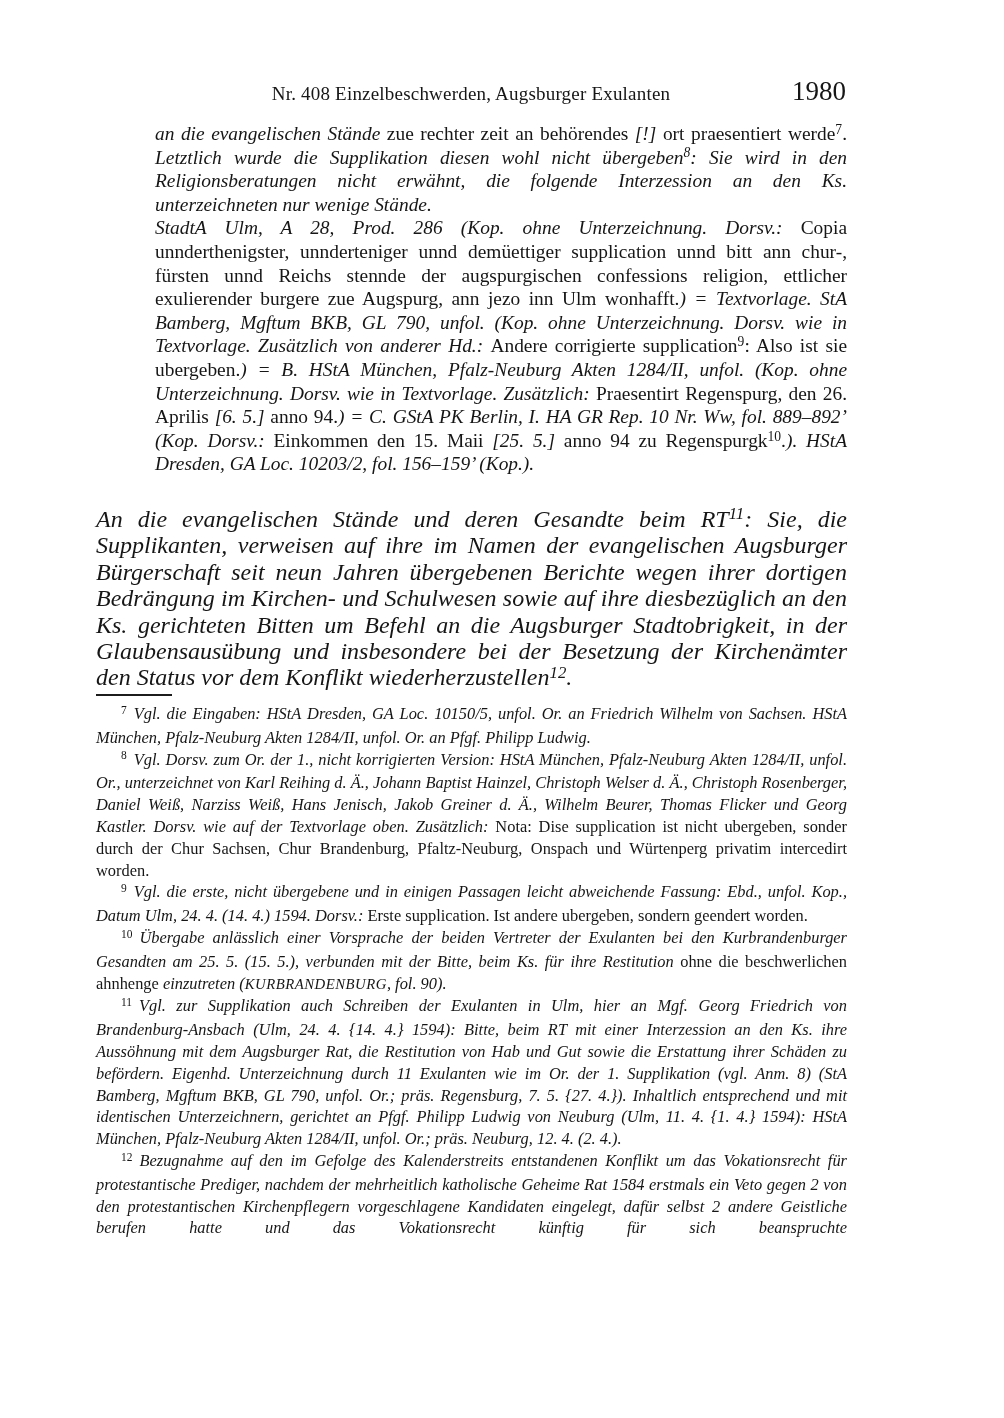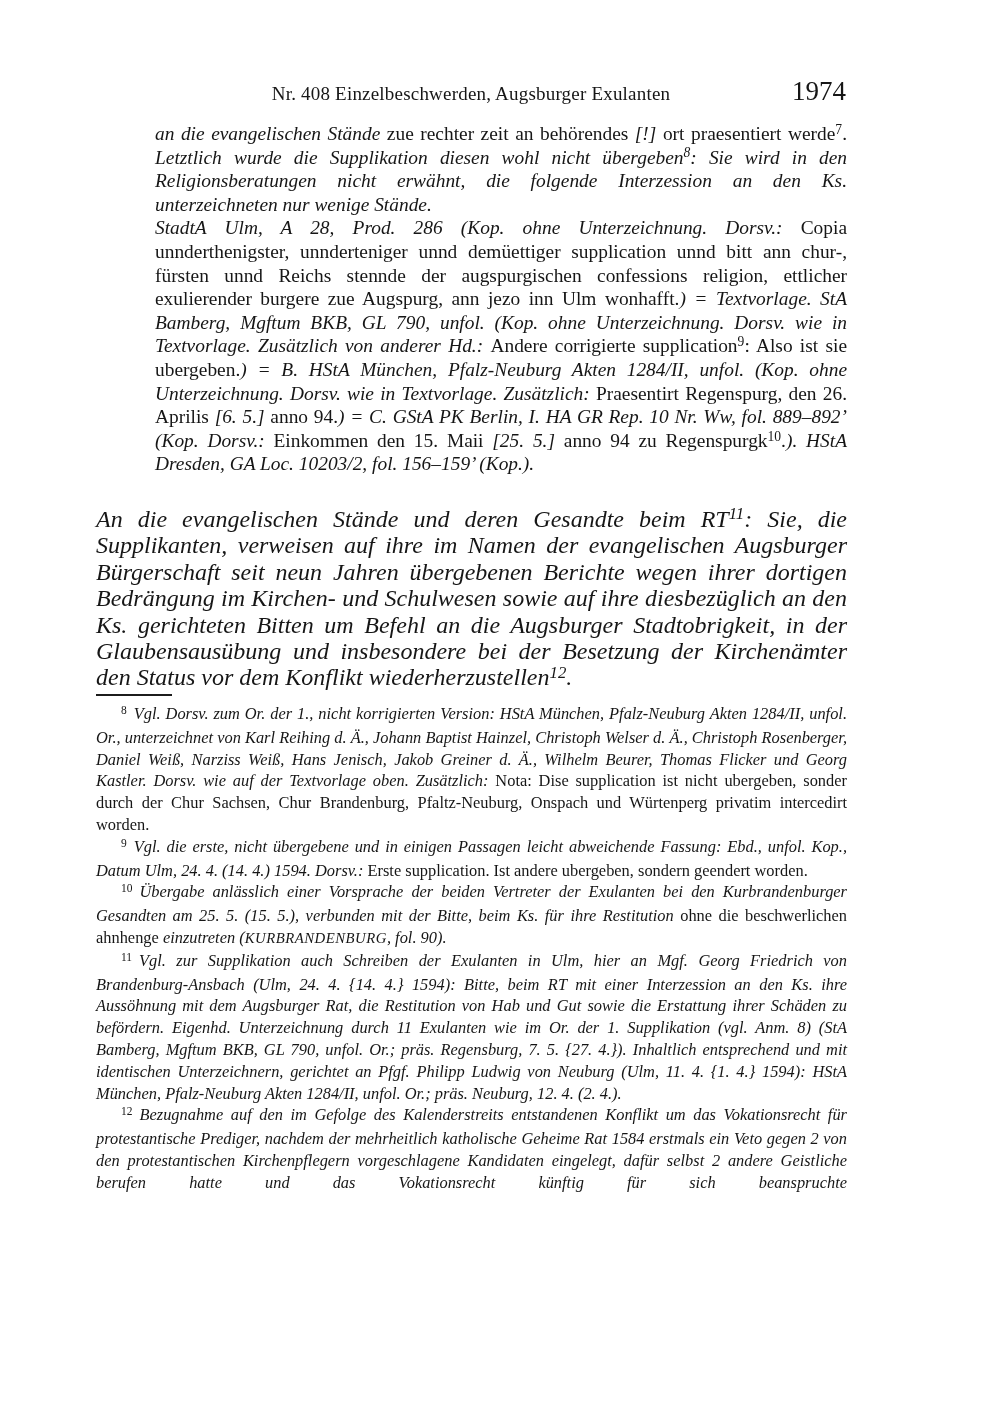--- a/index.html
+++ b/index.html
@@ -63,33 +63,34 @@
   .run-supi { font-style: italic; }
   .run-sci  { font-style: italic; font-size: 90%; letter-spacing: 0.5px; }
 </style>
 </head>
 <body>
 
 <div class="page">
 
   <header class="running-head">
     <div class="head-title">Nr. 408 Einzelbeschwerden, Augsburger Exulanten</div>
-    <div class="page-number">1974</div>
+    <div class="page-number">1980</div>
   </header>
 
   <section class="apparatus">
     <p><span class="run-i">an die evangelischen Stände </span><span class="run-r">zue rechter zeit an behörendes </span><span class="run-i">[!] </span><span class="run-r">ort praesentiert werde</span><span class="run-sup">7</span><span class="run-r">. </span><span class="run-i">Letztlich wurde die Supplikation diesen wohl nicht übergeben</span><span class="run-supi">8</span><span class="run-i">: Sie wird in den Religionsberatungen nicht erwähnt, die folgende Interzession an den Ks. unterzeichneten nur wenige Stände.</span></p>
     <p><span class="run-i">StadtA Ulm, A 28, Prod. 286 (Kop. ohne Unterzeichnung. Dorsv.: </span><span class="run-r">Copia unnderthenigster, unnderteniger unnd demüettiger supplication unnd bitt ann chur-, fürsten unnd Reichs stennde der augspurgischen confessions religion, ettlicher exulierender burgere zue Augspurg, ann jezo inn Ulm wonhafft.</span><span class="run-i">) = Textvorlage. StA Bamberg, Mgftum BKB, GL 790, unfol. (Kop. ohne Unterzeichnung. Dorsv. wie in Textvorlage. Zusätzlich von anderer Hd.: </span><span class="run-r">Andere corrigierte supplication</span><span class="run-sup">9</span><span class="run-r">: Also ist sie ubergeben.</span><span class="run-i">) = B. HStA München, Pfalz-Neuburg Akten 1284/II, unfol. (Kop. ohne Unterzeichnung. Dorsv. wie in Textvorlage. Zusätzlich: </span><span class="run-r">Praesentirt Regenspurg, den 26. Aprilis </span><span class="run-i">[6. 5.] </span><span class="run-r">anno 94.</span><span class="run-i">) = C. GStA PK Berlin, I. HA GR Rep. 10 Nr. Ww, fol. 889–892’ (Kop. Dorsv.: </span><span class="run-r">Einkommen den 15. Maii </span><span class="run-i">[25. 5.] </span><span class="run-r">anno 94 zu Regenspurgk</span><span class="run-sup">10</span><span class="run-r">.</span><span class="run-i">). HStA Dresden, GA Loc. 10203/2, fol. 156–159’ (Kop.).</span></p>
   </section>
 
   <section class="summary"><span class="run-i">An die evangelischen Stände und deren Gesandte beim RT</span><span class="run-supi">11</span><span class="run-i">: Sie, die Supplikanten, verweisen auf ihre im Namen der evangelischen Augsburger Bürgerschaft seit neun Jahren übergebenen Berichte wegen ihrer dortigen Bedrängung im Kirchen- und Schulwesen sowie auf ihre diesbezüglich an den Ks. gerichteten Bitten um Befehl an die Augsburger Stadtobrigkeit, in der Glaubensausübung und insbesondere bei der Besetzung der Kirchenämter den Status vor dem Konflikt wiederherzustellen</span><span class="run-supi">12</span><span class="run-i">.</span></section>
 
   <div class="fn-rule"></div>
 
   <section class="footnotes">
+    <p><span class="fn-num">7</span><span><span class="run-i">Vgl. die Eingaben: HStA Dresden, GA Loc. 10150/5, unfol. Or. an Friedrich Wilhelm von Sachsen. HStA München, Pfalz-Neuburg Akten 1284/II, unfol. Or. an Pfgf. Philipp Ludwig.</span></span></p>
     <p><span class="fn-num">8</span><span><span class="run-i">Vgl. Dorsv. zum Or. der 1., nicht korrigierten Version: HStA München, Pfalz-Neuburg Akten 1284/II, unfol. Or., unterzeichnet von Karl Reihing d. Ä., Johann Baptist Hainzel, Christoph Welser d. Ä., Christoph Rosenberger, Daniel Weiß, Narziss Weiß, Hans Jenisch, Jakob Greiner d. Ä., Wilhelm Beurer, Thomas Flicker und Georg Kastler. Dorsv. wie auf der Textvorlage oben. Zusätzlich: </span><span class="run-r">Nota: Dise supplication ist nicht ubergeben, sonder durch der Chur Sachsen, Chur Brandenburg, Pfaltz-Neuburg, Onspach und Würtenperg privatim intercedirt worden.</span></span></p>
     <p><span class="fn-num">9</span><span><span class="run-i">Vgl. die erste, nicht übergebene und in einigen Passagen leicht abweichende Fassung: Ebd., unfol. Kop., Datum Ulm, 24. 4. (14. 4.) 1594. Dorsv.: </span><span class="run-r">Erste supplication. Ist andere ubergeben, sondern geendert worden.</span></span></p>
     <p><span class="fn-num">10</span><span><span class="run-i">Übergabe anlässlich einer Vorsprache der beiden Vertreter der Exulanten bei den Kurbrandenburger Gesandten am 25. 5. (15. 5.), verbunden mit der Bitte, beim Ks. für ihre Restitution </span><span class="run-r">ohne die beschwerlichen ahnhenge </span><span class="run-i">einzutreten (</span><span class="run-sci">KURBRANDENBURG</span><span class="run-i">, fol. 90).</span></span></p>
     <p><span class="fn-num">11</span><span><span class="run-i">Vgl. zur Supplikation auch Schreiben der Exulanten in Ulm, hier an Mgf. Georg Friedrich von Brandenburg-Ansbach (Ulm, 24. 4. {14. 4.} 1594): Bitte, beim RT mit einer Interzession an den Ks. ihre Aussöhnung mit dem Augsburger Rat, die Restitution von Hab und Gut sowie die Erstattung ihrer Schäden zu befördern. Eigenhd. Unterzeichnung durch 11 Exulanten wie im Or. der 1. Supplikation (vgl. Anm. 8) (StA Bamberg, Mgftum BKB, GL 790, unfol. Or.; präs. Regensburg, 7. 5. {27. 4.}). Inhaltlich entsprechend und mit identischen Unterzeichnern, gerichtet an Pfgf. Philipp Ludwig von Neuburg (Ulm, 11. 4. {1. 4.} 1594): HStA München, Pfalz-Neuburg Akten 1284/II, unfol. Or.; präs. Neuburg, 12. 4. (2. 4.).</span></span></p>
     <p class="justify-last"><span class="fn-num">12</span><span><span class="run-i">Bezugnahme auf den im Gefolge des Kalenderstreits entstandenen Konflikt um das Vokationsrecht für protestantische Prediger, nachdem der mehrheitlich katholische Geheime Rat 1584 erstmals ein Veto gegen 2 von den protestantischen Kirchenpflegern vorgeschlagene Kandidaten eingelegt, dafür selbst 2 andere Geistliche berufen hatte und das Vokationsrecht künftig für sich beanspruchte</span></span></p>
   </section>
 
 </div>
 
 </body></html>

